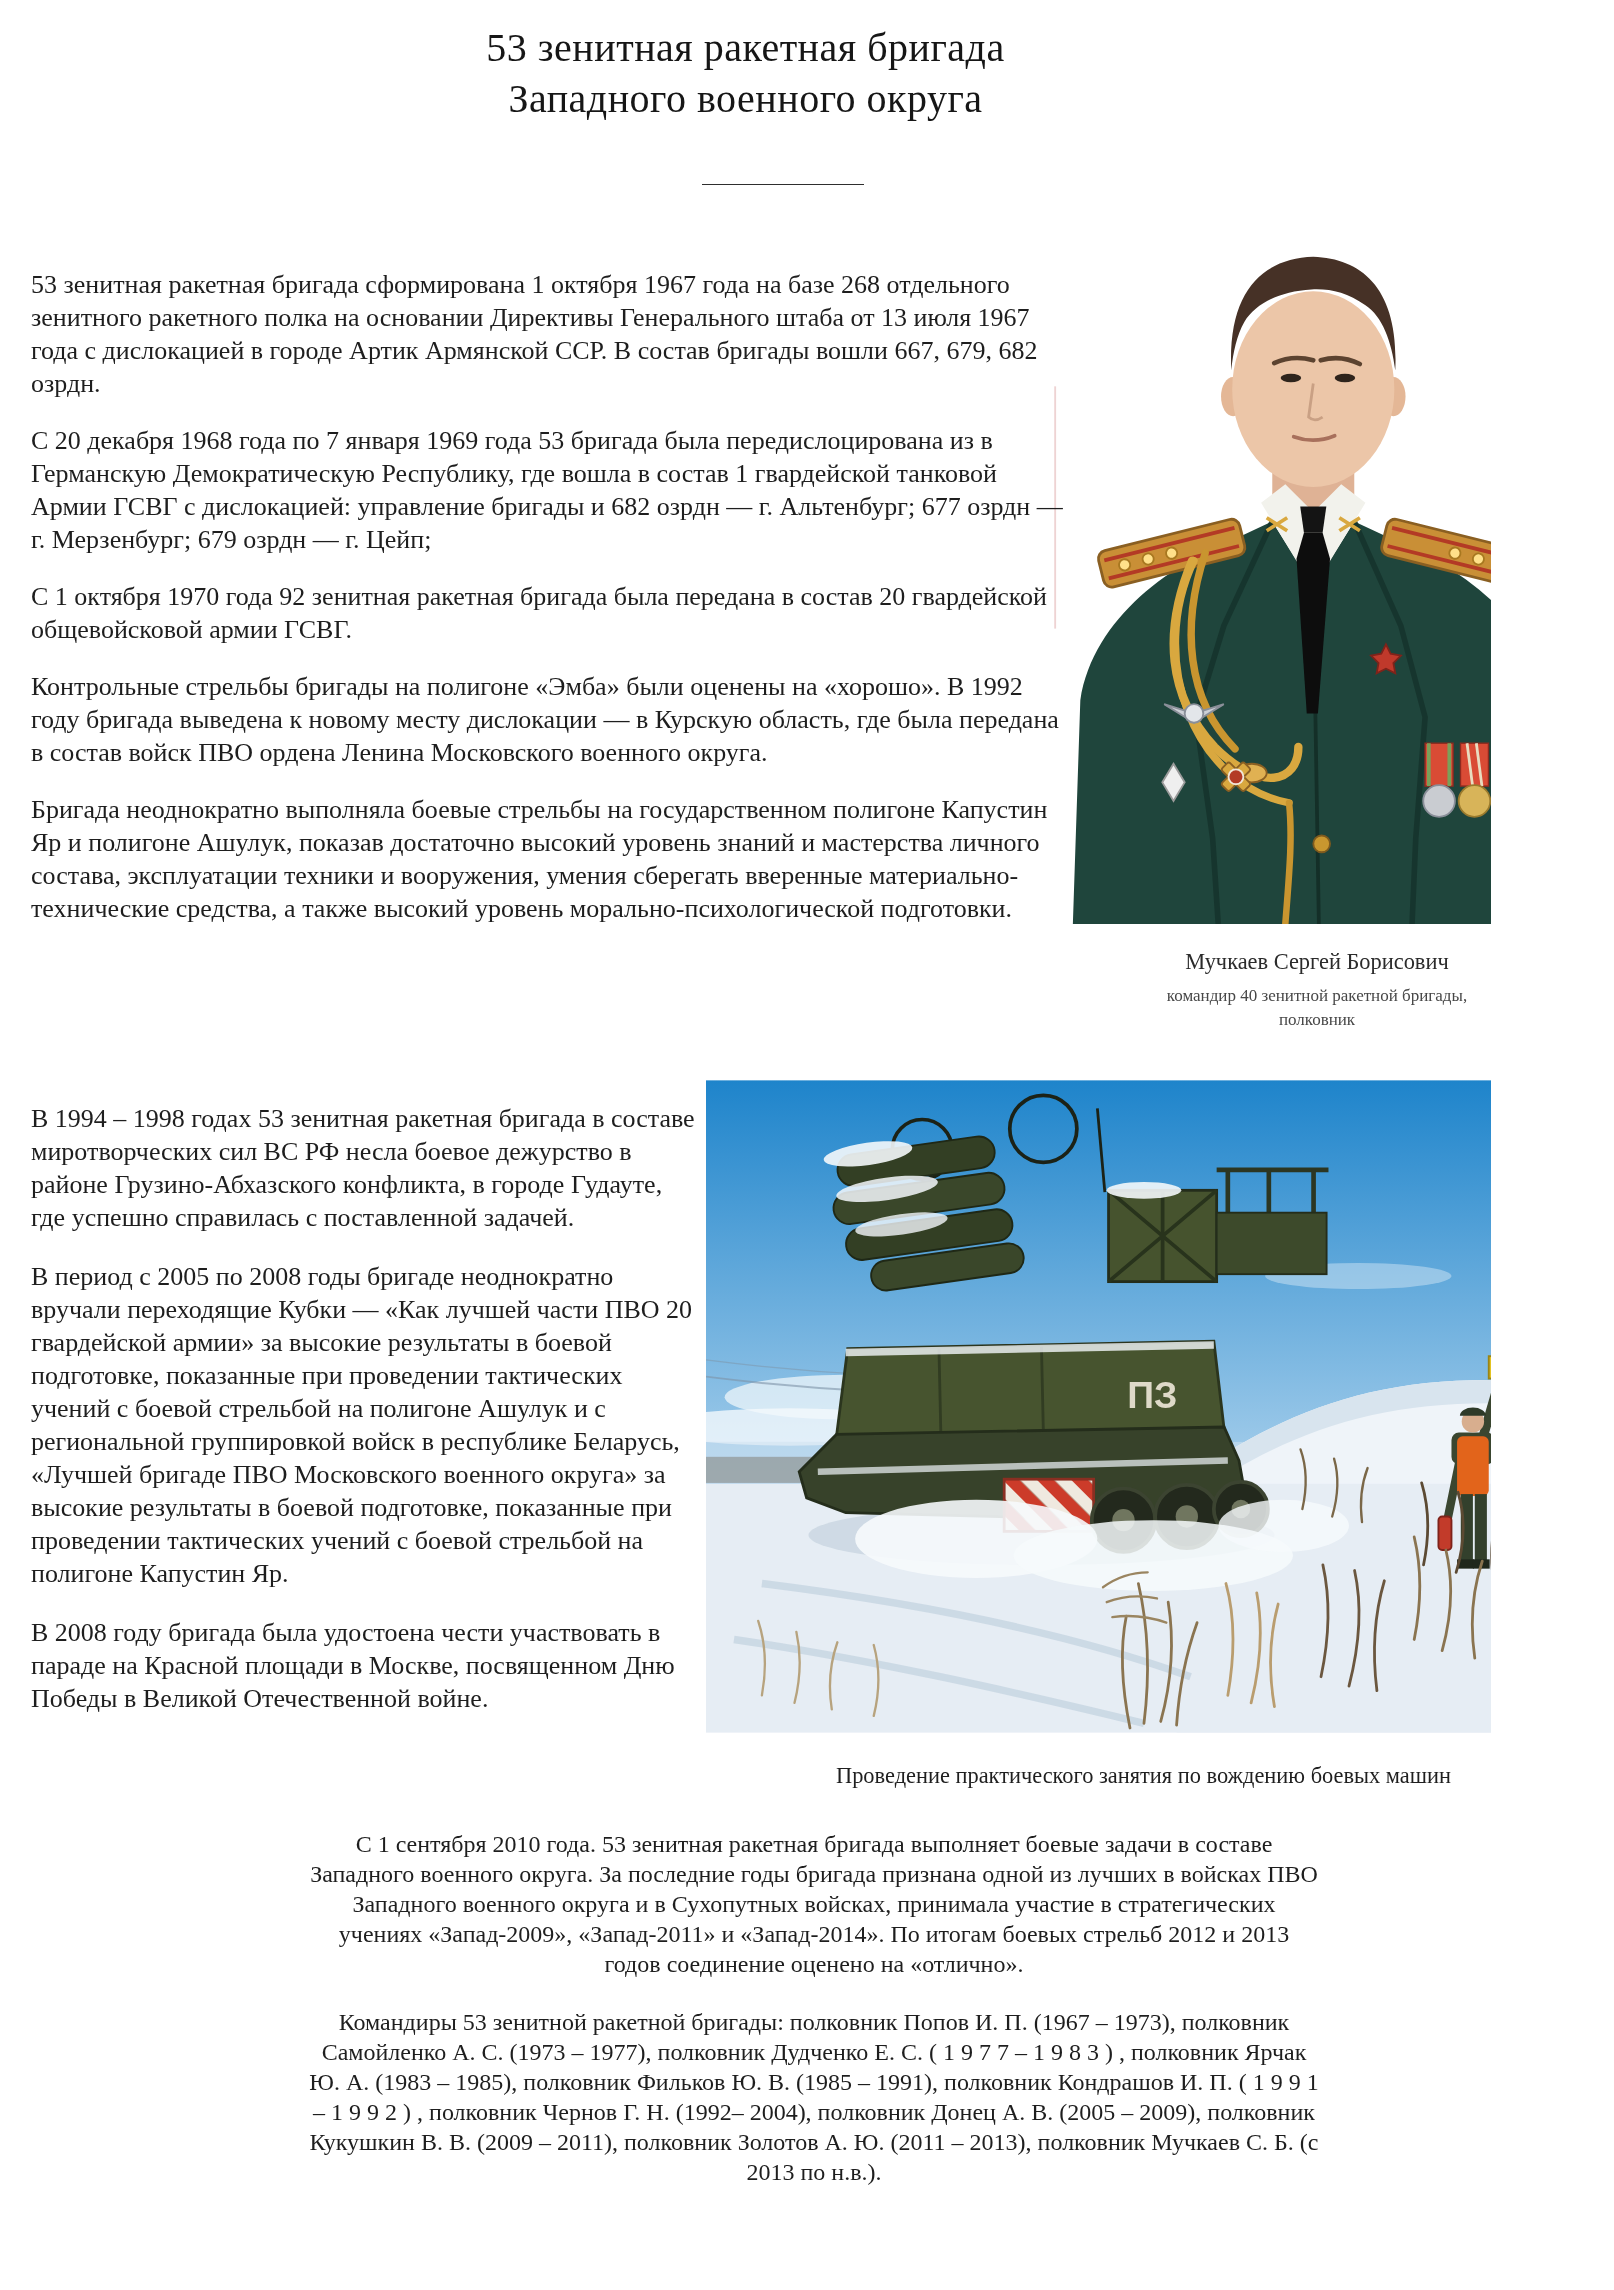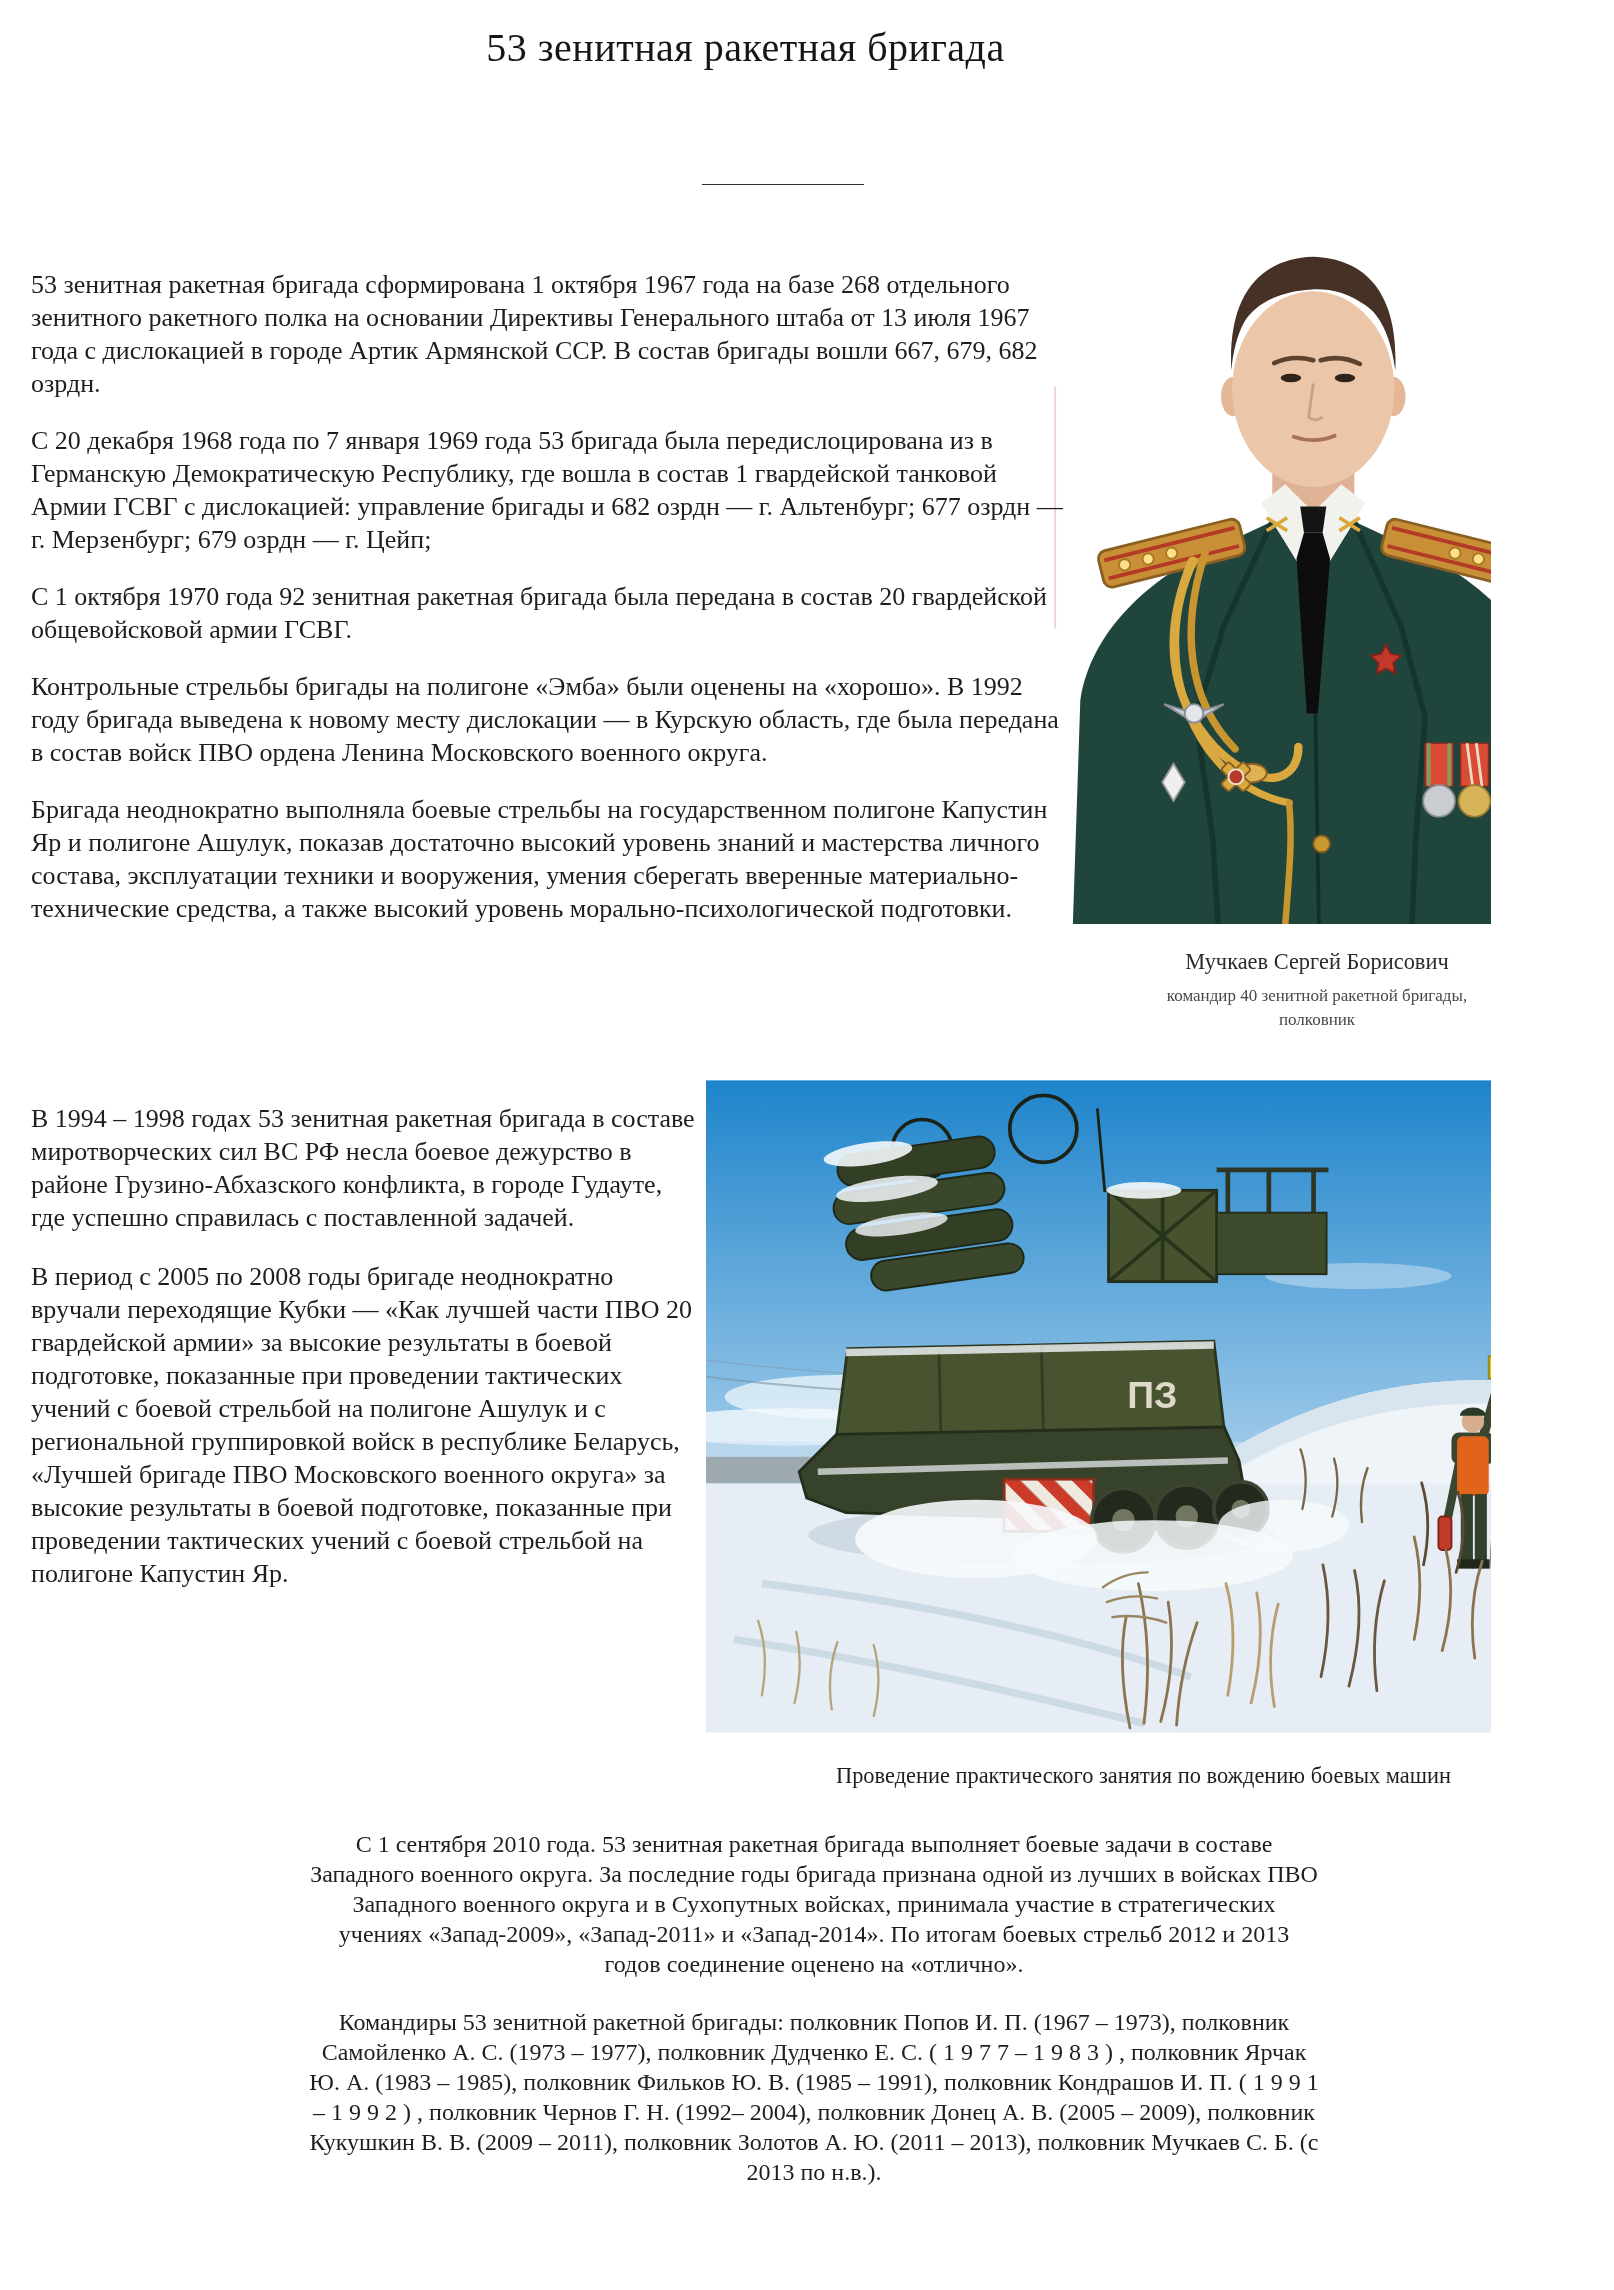--- a/index.html
+++ b/index.html
@@ -38,20 +38,21 @@
   .tank-fig svg{display:block; width:875px; height:653px;}
   .tank-caption{margin-top:30px; font-size:22.4px; line-height:26px; color:#1f1f1f;}
 </style>
 </head>
 <body>
 
 <div class="page">
 
   <h1 class="title">
     <span>53 зенитная ракетная бригада</span>
+    <span>Западного военного округа</span>
   </h1>
 
   <div class="divider"></div>
 
   <div class="officer-fig">
     <svg viewBox="0 0 564 792" aria-hidden="true">
       <rect x="0" y="0" width="564" height="792" fill="#ffffff"></rect>
 
       <rect x="560" y="58" width="3" height="300" fill="#a9c8e2" opacity="0.8"></rect>
       <rect x="560" y="358" width="3" height="340" fill="#e89b9b" opacity="0.8"></rect>
@@ -158,20 +159,21 @@
     <p>53 зенитная ракетная бригада сформирована 1 октября 1967 года на базе 268 отдельного зенитного ракетного полка на основании Директивы Генерального штаба от 13 июля 1967 года с дислокацией в городе Артик Армянской ССР. В состав бригады вошли 667, 679, 682 озрдн.</p>
     <p>С 20 декабря 1968 года по 7 января 1969 года 53 бригада была передислоцирована из в Германскую Демократическую Республику, где вошла в состав 1 гвардейской танковой Армии ГСВГ с дислокацией: управление бригады и 682 озрдн — г. Альтенбург; 677 озрдн — г. Мерзенбург; 679 озрдн — г. Цейп;</p>
     <p>С 1 октября 1970 года 92 зенитная ракетная бригада была передана в состав 20 гвардейской общевойсковой армии ГСВГ.</p>
     <p>Контрольные стрельбы бригады на полигоне «Эмба» были оценены на «хорошо». В 1992 году бригада выведена к новому месту дислокации — в Курскую область, где была передана в состав войск ПВО ордена Ленина Московского военного округа.</p>
     <p>Бригада неоднократно выполняла боевые стрельбы на государственном полигоне Капустин Яр и полигоне Ашулук, показав достаточно высокий уровень знаний и мастерства личного состава, эксплуатации техники и вооружения, умения сберегать вверенные материально-технические средства, а также высокий уровень морально-психологической подготовки.</p>
   </div>
 
   <div class="service">
     <p>В 1994 – 1998 годах 53 зенитная ракетная бригада в составе миротворческих сил ВС РФ несла боевое дежурство в районе Грузино-Абхазского конфликта, в городе Гудауте, где успешно справилась с поставленной задачей.</p>
     <p>В период с 2005 по 2008 годы бригаде неоднократно вручали переходящие Кубки — «Как лучшей части ПВО 20 гвардейской армии» за высокие результаты в боевой подготовке, показанные при проведении тактических учений с боевой стрельбой на полигоне Ашулук и с региональной группировкой войск в республике Беларусь, «Лучшей бригаде ПВО Московского военного округа» за высокие результаты в боевой подготовке, показанные при проведении тактических учений с боевой стрельбой на полигоне Капустин Яр.</p>
+    <p>В 2008 году бригада была удостоена чести участвовать в параде на Красной площади в Москве, посвященном Дню Победы в Великой Отечественной войне.</p>
   </div>
 
   <div class="tank-fig">
     <svg viewBox="0 0 939 700" aria-hidden="true">
       <defs>
         <linearGradient id="skyg" x1="0" y1="0" x2="0" y2="1">
           <stop offset="0" stop-color="#1e84cb"></stop>
           <stop offset="1" stop-color="#a9d0ec"></stop>
         </linearGradient>
         <pattern id="wstripe" width="26" height="26" patternUnits="userSpaceOnUse" patternTransform="rotate(-45)">

